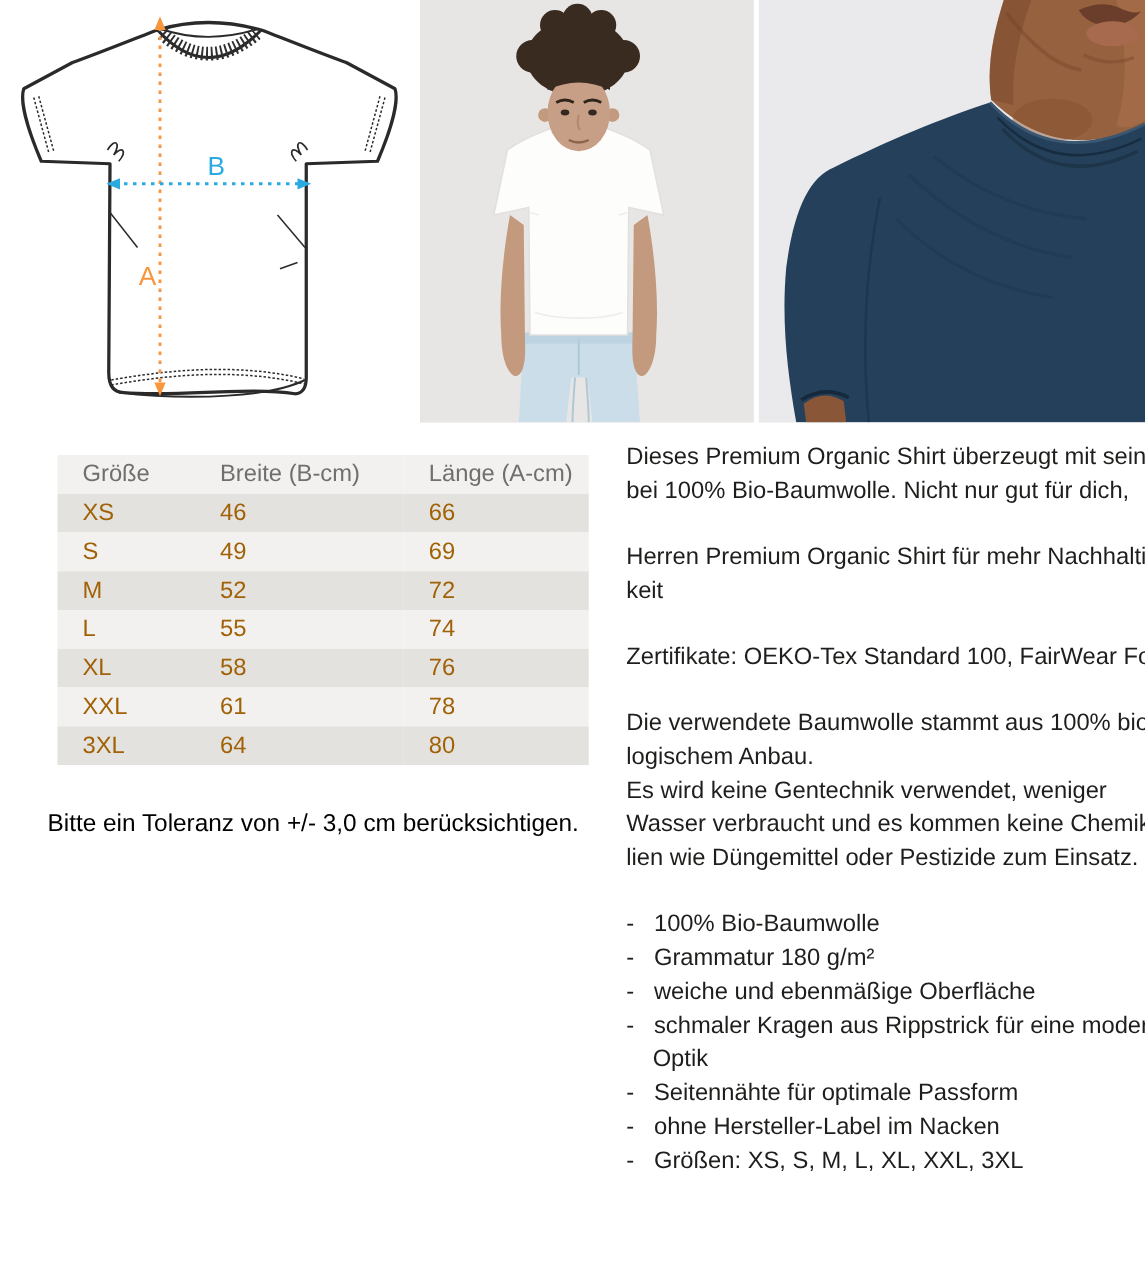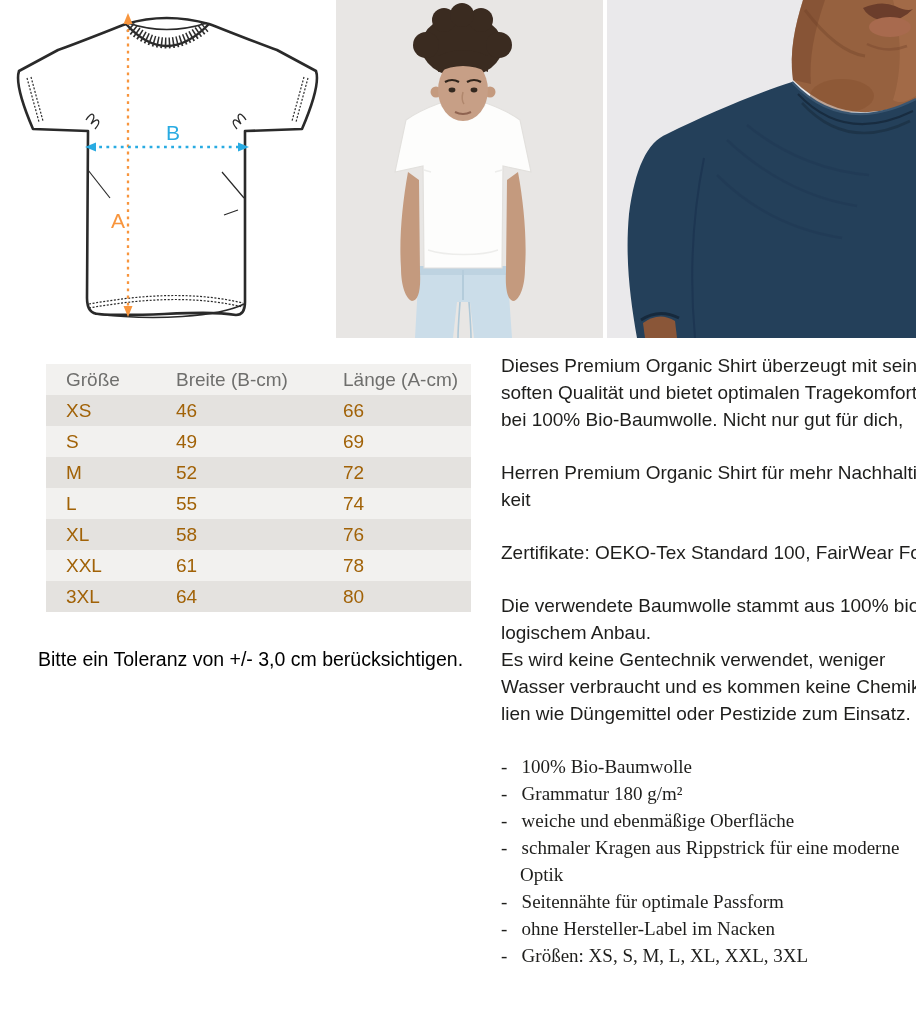--- a/index.html
+++ b/index.html
@@ -19,21 +19,21 @@
   .size-table th{color:#6f6f6d;background:#f2f1ef;}
   .size-table td{color:#a16207;}
   .size-table tbody tr:nth-child(odd) td{background:#e4e2df;}
   .size-table tbody tr:nth-child(even) td{background:#f2f1ef;}
 
   .tolerance{position:absolute;left:38px;top:648px;font-size:19.5px;color:#000000;margin:0;}
 
   
   .right-col{position:absolute;left:501px;top:352px;width:412px;color:#1e1e1c;}
   .para{margin:0 0 26px 0;}
-  .para:last-child{margin-bottom:0;font-family:Liberation Serif, serif;}
+  .para:last-child{margin-bottom:0;}
   .desc-line{font-size:19px;line-height:27px;white-space:pre;}
 
   svg text{font-family:"Liberation Sans","DejaVu Sans",sans-serif;}
   .dim-label{font-size:21px;}
 </style>
 </head>
 <body>
 
 <div class="canvas">
 
@@ -209,21 +209,20 @@
         <td>80</td>
       </tr>
     </tbody>
   </table>
 
   <p class="tolerance">Bitte ein Toleranz von +/- 3,0 cm berücksichtigen.</p>
 
   <div class="right-col">
     <div class="para">
       <div class="desc-line">Dieses Premium Organic Shirt überzeugt mit seiner</div>
-      <div class="desc-line">soften Qualität und bietet optimalen Tragekomfort</div>
       <div class="desc-line">bei 100% Bio-Baumwolle. Nicht nur gut für dich,</div>
     </div>
     <div class="para">
       <div class="desc-line">Herren Premium Organic Shirt für mehr Nachhaltig-</div>
       <div class="desc-line">keit</div>
     </div>
     <div class="para">
       <div class="desc-line">Zertifikate: OEKO-Tex Standard 100, FairWear Foun-</div>
     </div>
     <div class="para">

